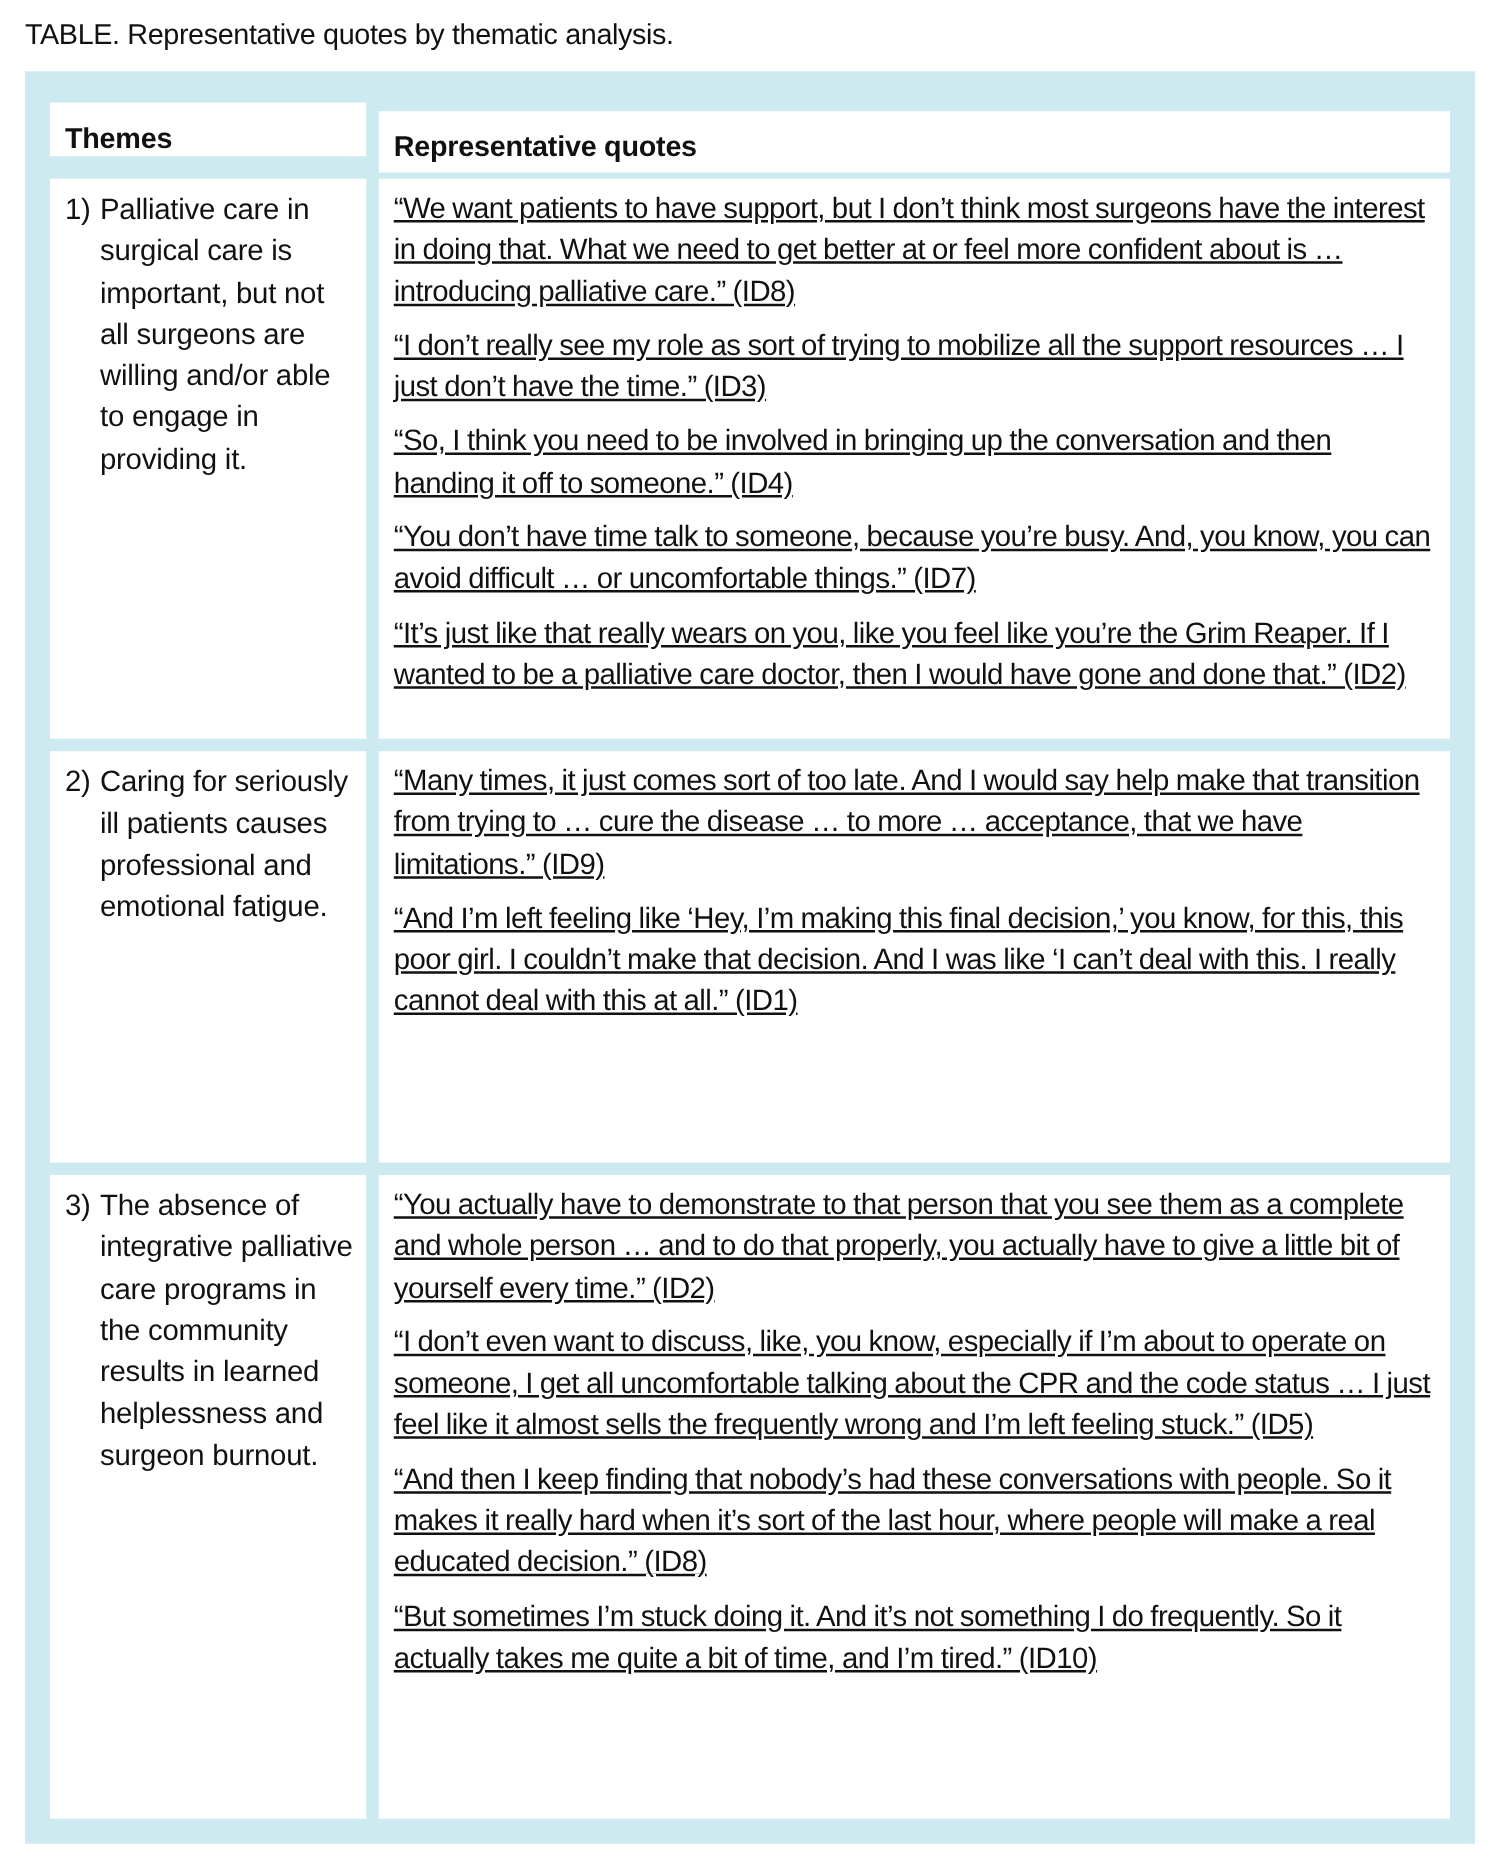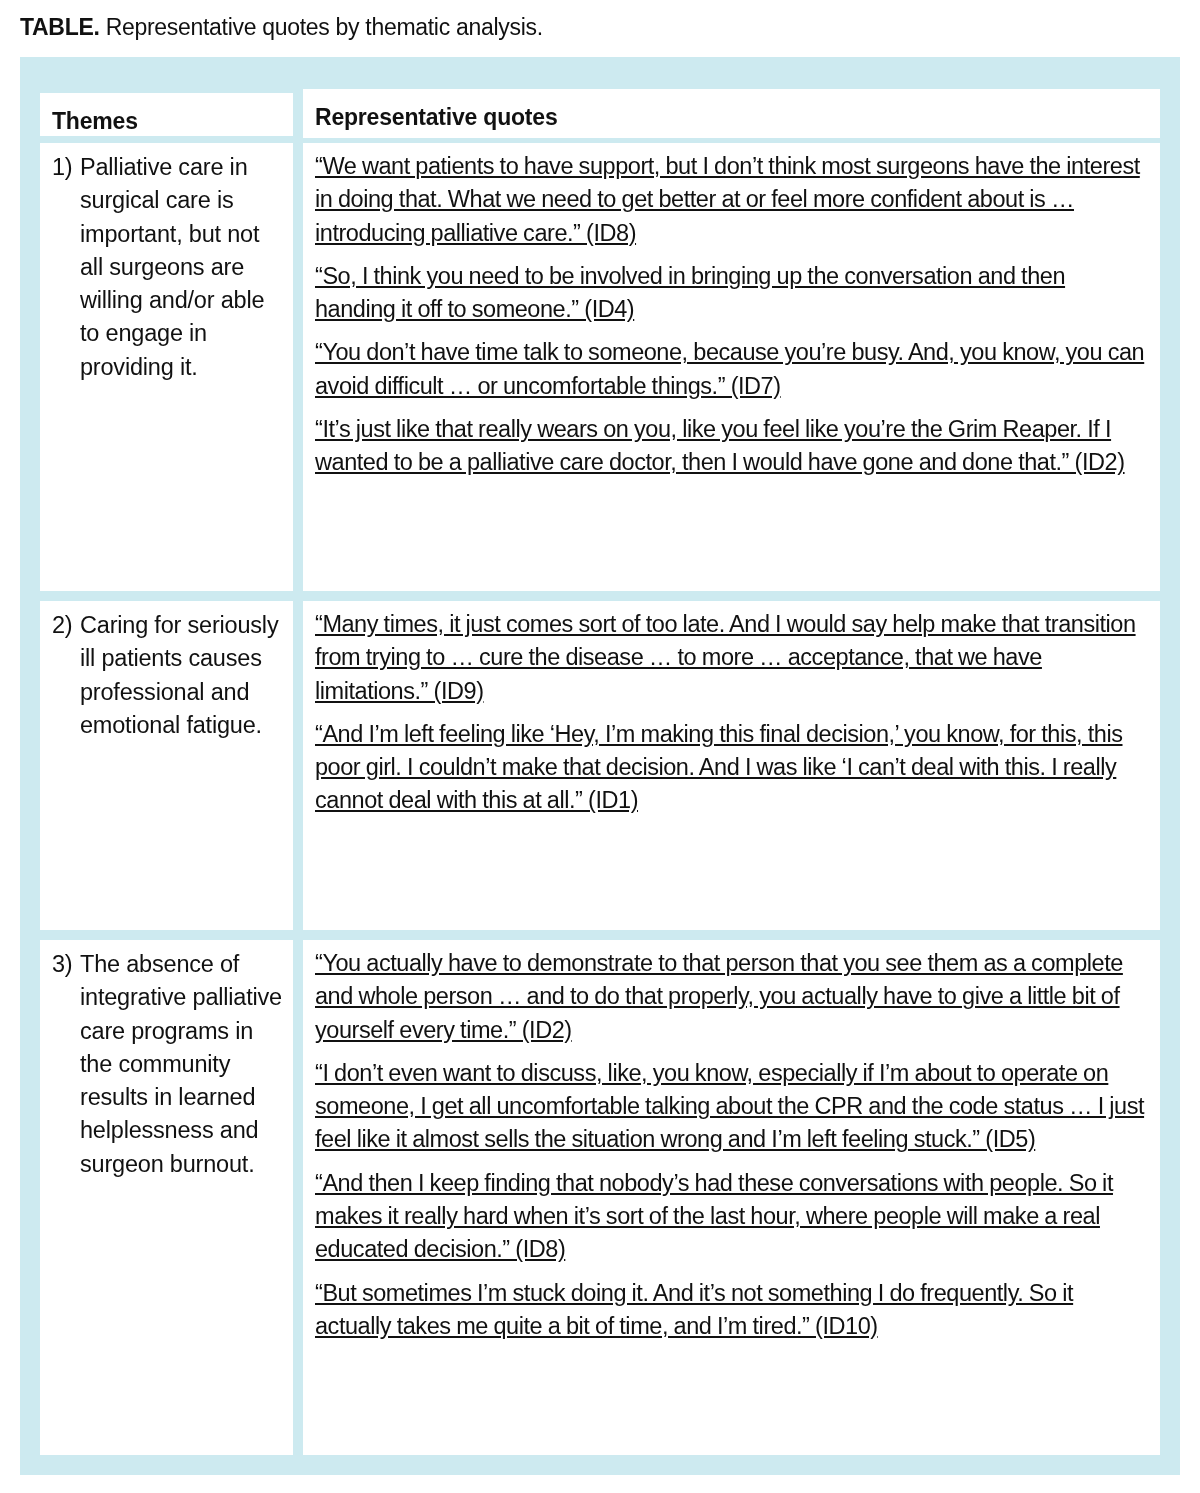--- a/index.html
+++ b/index.html
@@ -1,18 +1,18 @@
 <!DOCTYPE html>
 <html><head>
 <meta charset="utf-8">
 <style>
   html, body { margin: 0; padding: 0; background: #ffffff; }
   body { width: 1200px; height: 1493px; position: relative; font-family: "Liberation Sans", "DejaVu Sans", sans-serif; color: #111; }
   .caption { position: absolute; left: 20px; top: 14px; font-size: 23px; letter-spacing: -0.3px; white-space: nowrap; }
-  .caption b { font-weight: 700; margin-top: 24px; }
+  .caption b { font-weight: 400; margin-top: 24px; }
   .frame { position: absolute; left: 20px; top: 57px; width: 1160px; height: 1418px; background: #cdeaf0; }
   .cell { position: absolute; background: #ffffff; box-sizing: border-box; }
   .theme-cell { left: 20px; width: 253px; }
   .quote-cell { left: 283px; width: 857px; }
   .hdr { font-size: 23px; font-weight: 700; padding: 15px 0 0 12px; letter-spacing: -0.2px; }
   .theme { font-size: 23.5px; line-height: 33.3px; padding: 8px 6px 0 12px; display: flex; letter-spacing: -0.2px; }
   .theme .num { width: 28px; flex: 0 0 28px; }
   .theme .txt { flex: 1; }
   .quotes { padding: 7px 10px 0 12px; text-decoration: underline; }
   .q { font-size: 23.5px; line-height: 33.3px; margin: 0 0 10px 0; letter-spacing: -0.45px; word-spacing: -0.5px; }
@@ -20,32 +20,33 @@
 </head>
 <body>
 
 <div class="caption">
   <b>TABLE.</b>
   <span>Representative quotes by thematic analysis.</span>
 </div>
 
 <div class="frame">
 
-  <div class="cell theme-cell hdr" style="top:36px;height:43px;">Themes</div>
+  <div class="cell theme-cell hdr" style="top:25px;height:43px;">Themes</div>
   <div class="cell quote-cell hdr" style="top:32px;height:49px;">Representative quotes</div>
 
   <div class="cell theme-cell" style="top:86px;height:448px;">
     <div class="theme">
       <span class="num">1)</span>
       <span class="txt">Palliative care in surgical care is important, but not all surgeons are willing and/or able to engage in providing it.</span>
     </div>
   </div>
   <div class="cell quote-cell" style="top:86px;height:448px;">
     <div class="quotes">
       <p class="q">“We want patients to have support, but I don’t think most surgeons have the interest in doing that. What we need to get better at or feel more confident about is … introducing palliative care.” (ID8)</p>
+      <p class="q">“I don’t really see my role as sort of trying to mobilize all the support resources … I just don’t have the time.” (ID3)</p>
       <p class="q">“So, I think you need to be involved in bringing up the conversation and then handing it off to someone.” (ID4)</p>
       <p class="q">“You don’t have time talk to someone, because you’re busy. And, you know, you can avoid difficult … or uncomfortable things.” (ID7)</p>
       <p class="q">“It’s just like that really wears on you, like you feel like you’re the Grim Reaper. If I wanted to be a palliative care doctor, then I would have gone and done that.” (ID2)</p>
     </div>
   </div>
 
   <div class="cell theme-cell" style="top:544px;height:329px;">
     <div class="theme">
       <span class="num">2)</span>
       <span class="txt">Caring for seriously ill patients causes professional and emotional fatigue.</span>
@@ -60,19 +61,19 @@
 
   <div class="cell theme-cell" style="top:883px;height:515px;">
     <div class="theme">
       <span class="num">3)</span>
       <span class="txt">The absence of integrative palliative care programs in the community results in learned helplessness and surgeon burnout.</span>
     </div>
   </div>
   <div class="cell quote-cell" style="top:883px;height:515px;">
     <div class="quotes">
       <p class="q">“You actually have to demonstrate to that person that you see them as a complete and whole person … and to do that properly, you actually have to give a little bit of yourself every time.” (ID2)</p>
-      <p class="q">“I don’t even want to discuss, like, you know, especially if I’m about to operate on someone, I get all uncomfortable talking about the CPR and the code status … I just feel like it almost sells the situation wrong and I’m left feeling stuck.” (ID5)</p>
+      <p class="q">“I don’t even want to discuss, like, you know, especially if I’m about to operate on someone, I get all uncomfortable talking about the CPR and the code status … I just feel like it almost sells the frequently wrong and I’m left feeling stuck.” (ID5)</p>
       <p class="q">“And then I keep finding that nobody’s had these conversations with people. So it makes it really hard when it’s sort of the last hour, where people will make a real educated decision.” (ID8)</p>
       <p class="q">“But sometimes I’m stuck doing it. And it’s not something I do frequently. So it actually takes me quite a bit of time, and I’m tired.” (ID10)</p>
     </div>
   </div>
 
 </div>
 
 </body></html>

